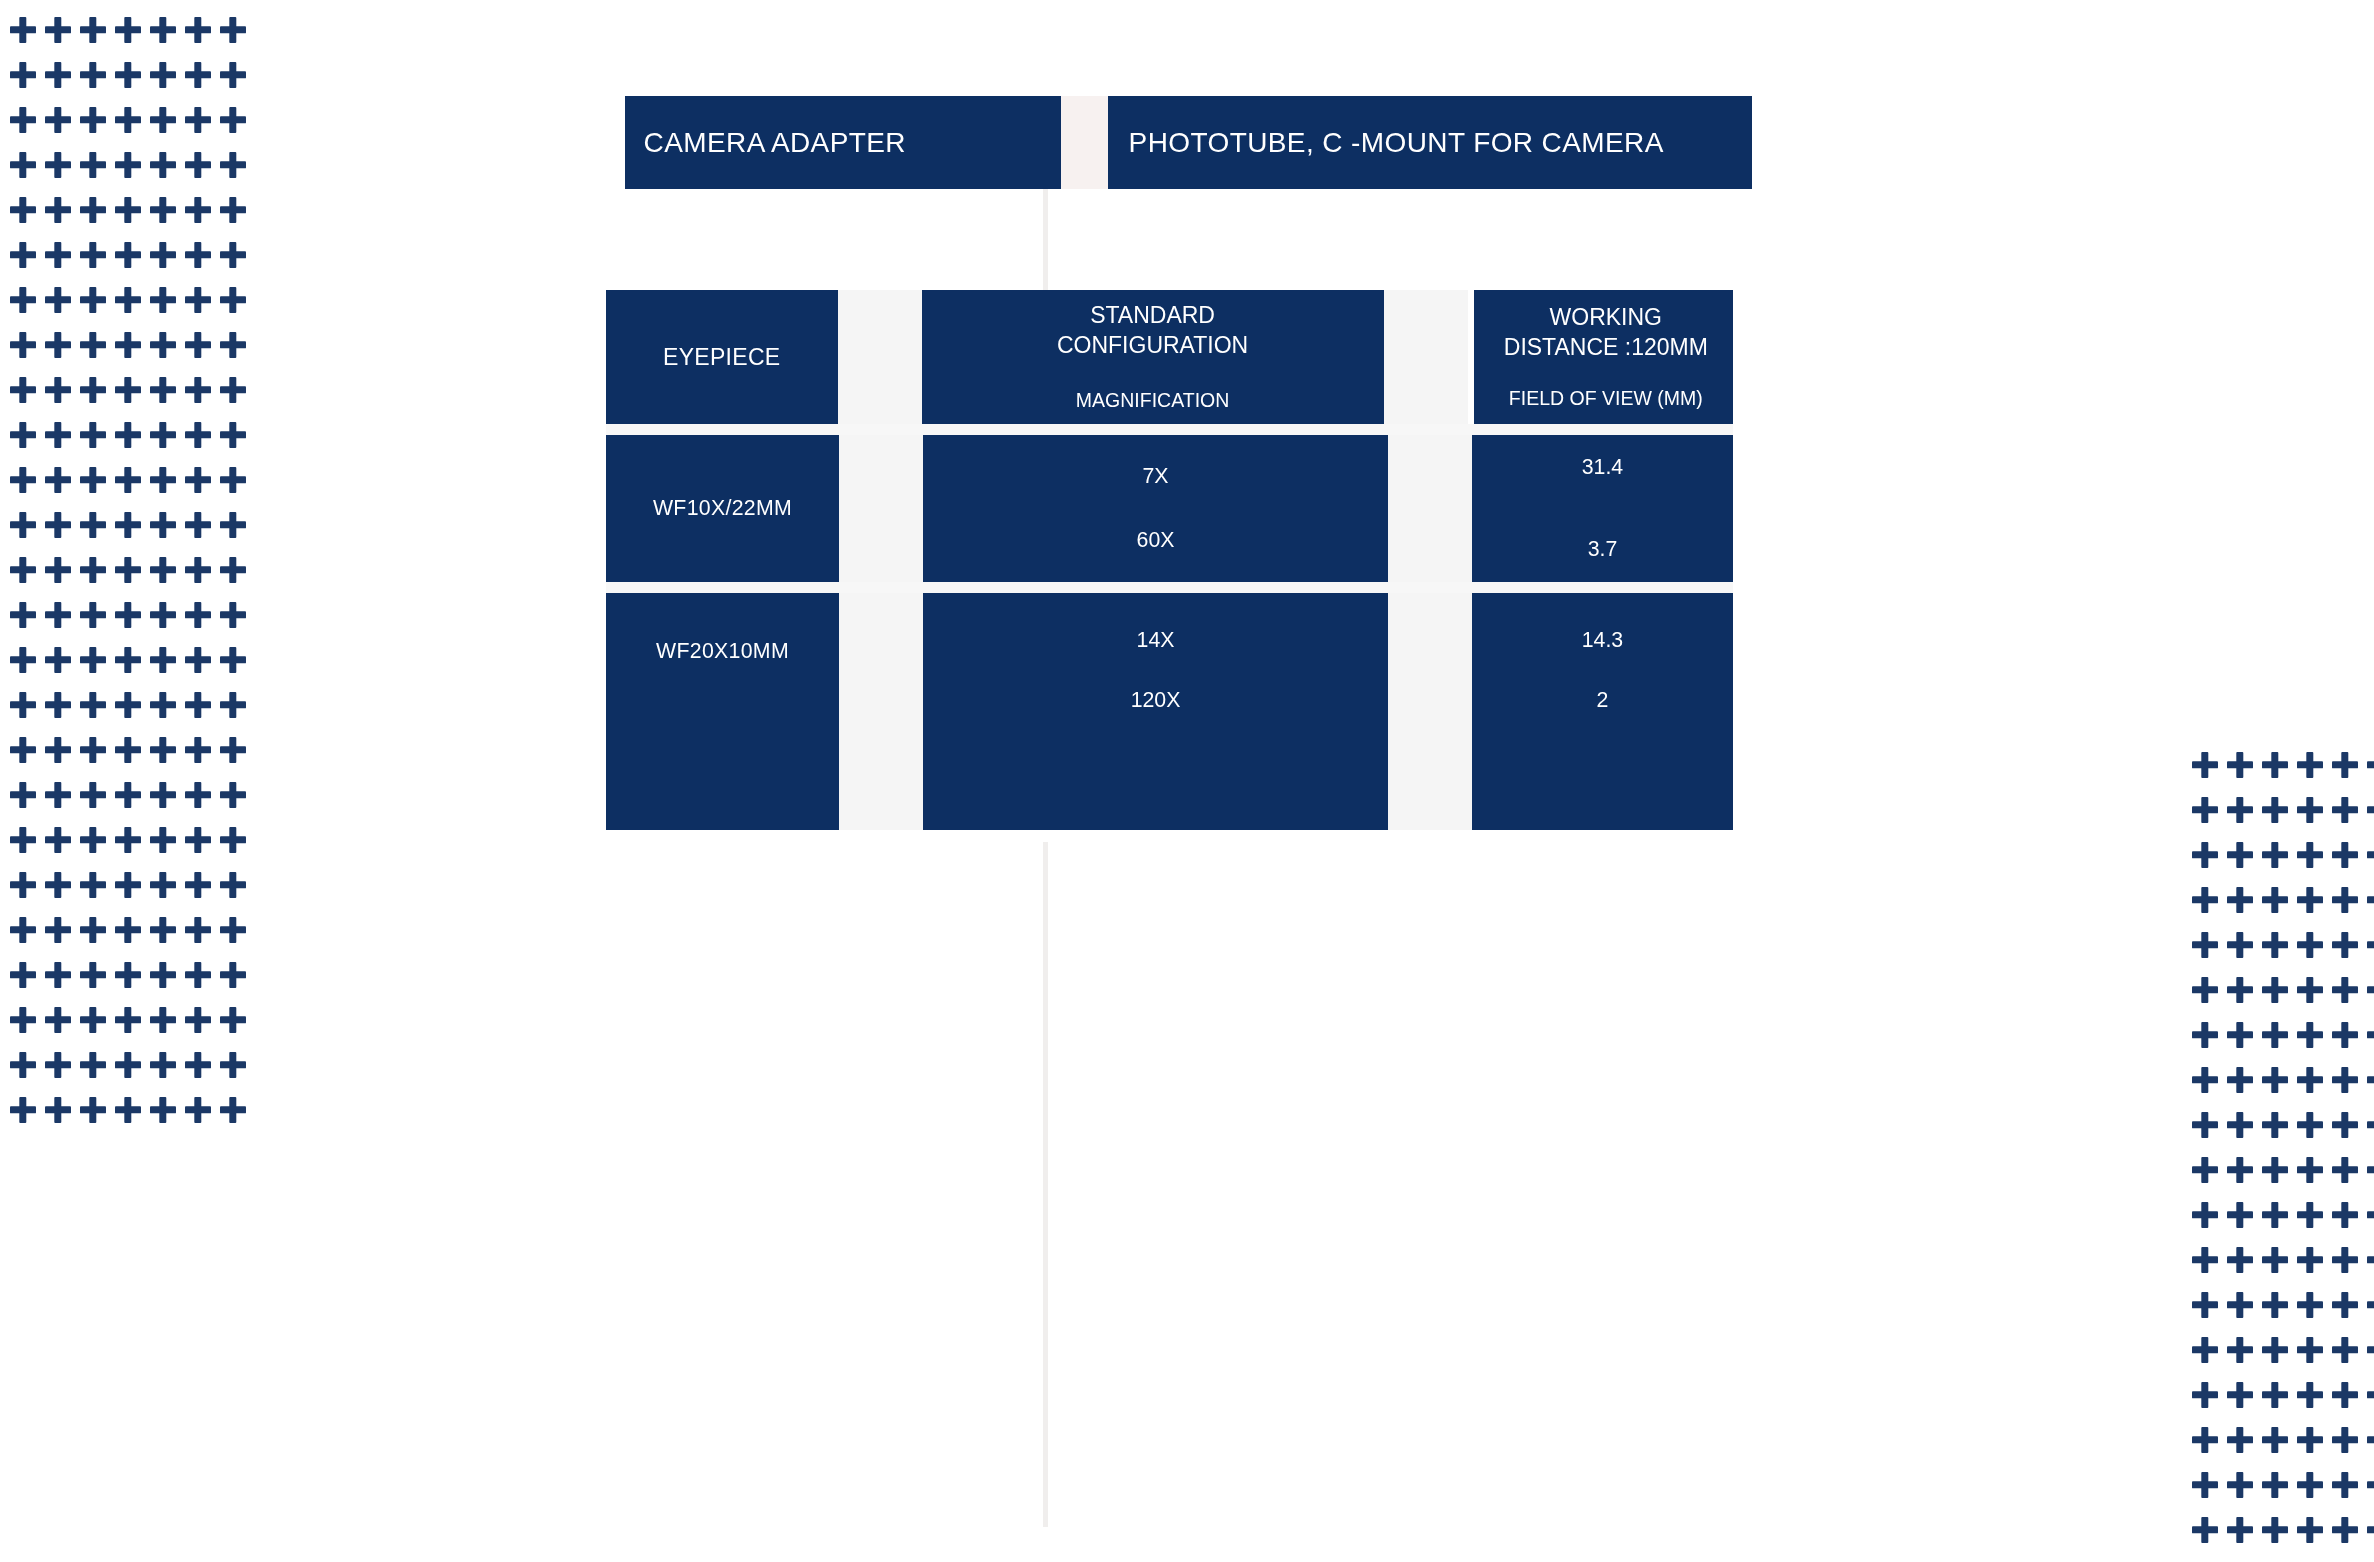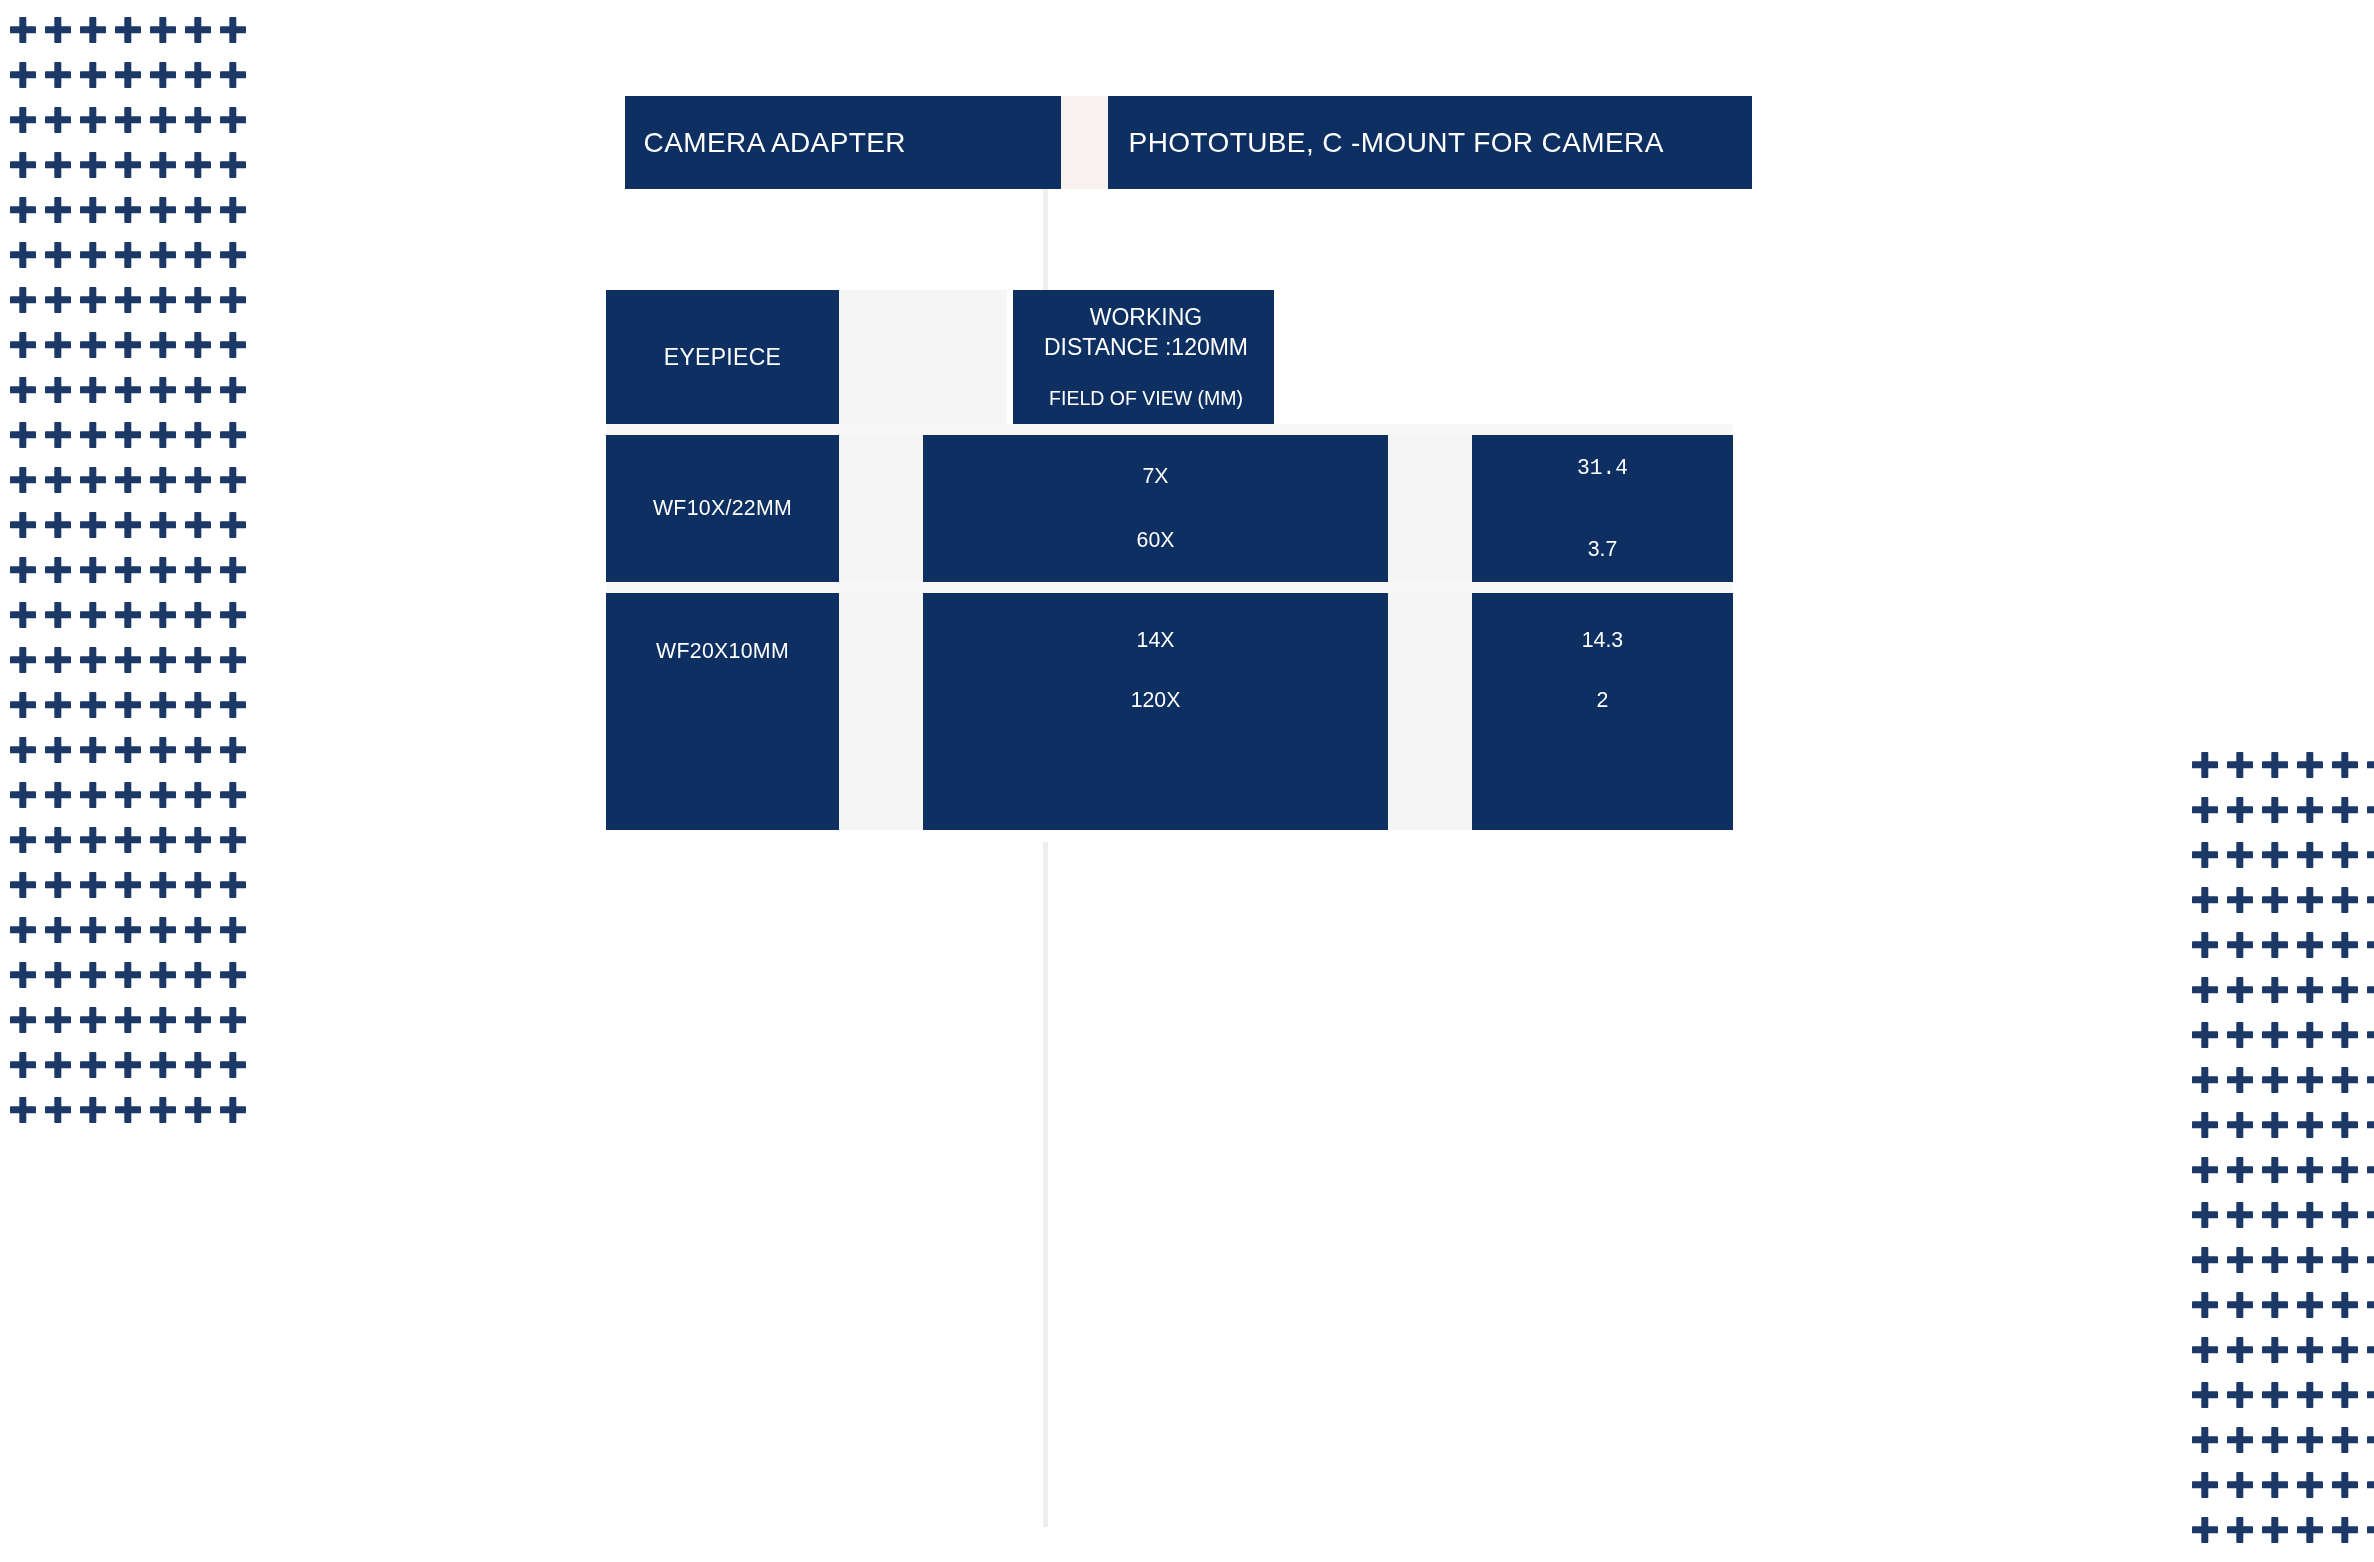--- a/index.html
+++ b/index.html
@@ -179,21 +179,21 @@
   #table-row-2 .g2 { height: 237px; }
   #table-row-2 .c3 { height: 237px; }
   #table-row-2 .c1 { font-size: 21.3px; letter-spacing: 0.3px; }
   #table-row-2 .c2 { font-size: 21.3px; }
   #table-row-2 .c3 { font-size: 21.3px; }
   
   #table-row-2 .c1 { height: 237px; }
 
   .val-top { display: block; }
   .val-bottom { display: block; margin-top: 39px; }
-  #table-row-1 .c3 .val-top { margin-bottom: 0; font-family: Liberation Mono, monospace; }
+  #table-row-1 .c3 .val-top { margin-bottom: 0; }
   #table-row-1 .c3 .val-bottom { margin-top: 57px; }
 
   
   #table-row-2 .c2, #table-row-2 .c3 { justify-content: flex-start; padding-top: 35px; }
   #table-row-2 .c1 { justify-content: flex-start; padding-top: 46px; }
   #table-row-2 .val-bottom { margin-top: 35px; }
 </style>
 </head>
 <body>
 
@@ -501,20 +501,27 @@
   <div id="header-phototube" class="header-block">PHOTOTUBE, C -MOUNT FOR CAMERA</div>
 </div>
 
 <div id="spec-table">
 
   <div id="table-header-row" class="spec-row">
     <div class="cell c1">
       <span class="hdr-main">EYEPIECE</span>
     </div>
     <div class="col-gap g1"></div>
+    <div class="cell c2">
+      <span class="hdr-main">
+          <span style="display: block;">STANDARD</span>
+          <span style="display: block;">CONFIGURATION</span>
+        </span>
+      <span class="hdr-sub">MAGNIFICATION</span>
+    </div>
     <div class="col-gap g2"></div>
     <div class="cell c3">
       <span class="hdr-main">
           <span style="display: block;">WORKING</span>
           <span style="display: block;">DISTANCE :120MM</span>
         </span>
       <span class="hdr-sub">FIELD OF VIEW (MM)</span>
     </div>
   </div>
 

